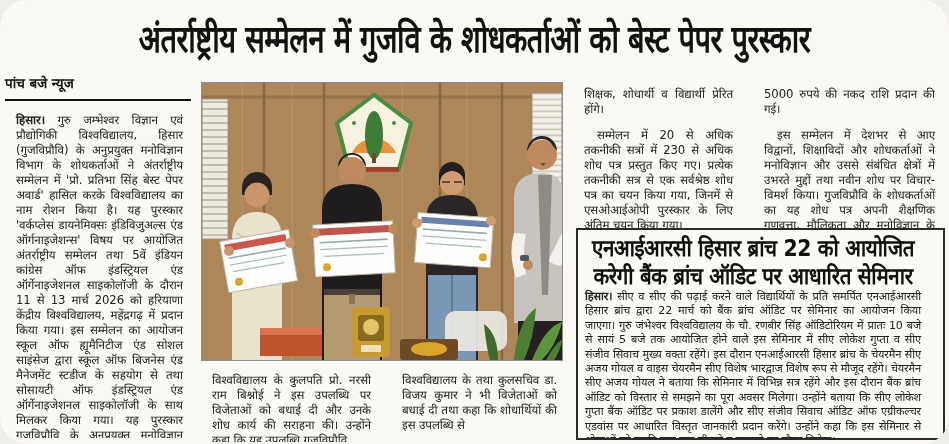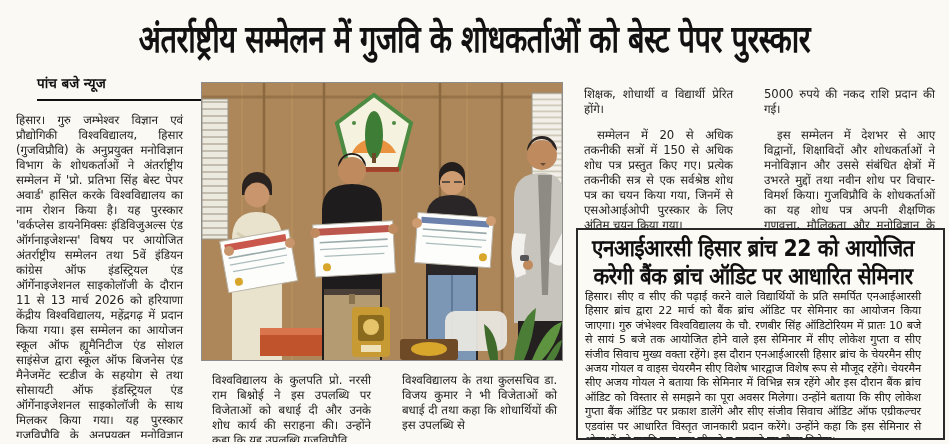--- a/index.html
+++ b/index.html
@@ -3,42 +3,42 @@
 <meta charset="utf-8">
 <style>
   html,body{margin:0;padding:0;}
   body{
     width:949px;height:444px;overflow:hidden;
     font-family:"DejaVu Sans","Liberation Sans",sans-serif;
     background:#efede8;
   }
   .page{
     position:relative;width:949px;height:444px;
-    background:#fbf9f4;color:#1c1c1c;overflow:hidden;
+    background:#fbf9f4;color:#1c1c1c;overflow:hidden;border-radius:27px;
   }
   .headline{
     position:absolute;top:10px;left:0;width:949px;height:52px;
     display:flex;align-items:center;justify-content:center;
     font-size:29px;font-weight:700;white-space:nowrap;
     transform:scaleY(1.30);transform-origin:center center;
     letter-spacing:-0.5px;color:#111;
   }
   .kicker{
     position:absolute;top:74px;left:5px;width:186px;
     font-size:13.5px;font-weight:700;color:#111;
-    border-bottom:2px solid #111;padding-bottom:7px;margin-left:32px;
+    border-bottom:2px solid #111;padding-bottom:7px;
   }
   .textcol{
     position:absolute;font-size:11.7px;line-height:15px;
     text-align:justify;overflow:hidden;color:#222;
     letter-spacing:-0.1px;
   }
   .textcol .para{margin:11px;}
   .textcol .para + .para{text-indent:13px;}
-  .dateline{font-weight:400;}
+  .dateline{font-weight:700;}
   .col1{left:5px;top:102px;width:189px;height:336px;}
   .col2{left:201px;top:362px;width:181px;height:80px;}
   .col3{left:391px;top:362px;width:177px;height:80px;}
   .col4{left:573px;top:76px;width:171px;height:152px;}
   .col5{left:753px;top:76px;width:193px;height:152px;}
   .photo{
     position:absolute;left:201px;top:82px;width:360px;height:277px;
     border:1px solid #8d8d8d;box-sizing:content-box;background:#b08a5c;
   }
   .photo svg{display:block;}
@@ -219,21 +219,21 @@
   <div class="textcol col2">
     <p class="para">विश्वविद्यालय के कुलपति प्रो. नरसी राम बिश्नोई ने इस उपलब्धि पर विजेताओं को बधाई दी और उनके शोध कार्य की सराहना की। उन्होंने कहा कि यह उपलब्धि गुजविप्रौवि</p>
   </div>
 
   <div class="textcol col3">
     <p class="para">विश्वविद्यालय के तथा कुलसचिव डा. विजय कुमार ने भी विजेताओं को बधाई दी तथा कहा कि शोधार्थियों की इस उपलब्धि से</p>
   </div>
 
   <div class="textcol col4">
     <p class="para">शिक्षक, शोधार्थी व विद्यार्थी प्रेरित होंगे।</p>
-    <p class="para">सम्मेलन में 20 से अधिक तकनीकी सत्रों में 150 से अधिक शोध पत्र प्रस्तुत किए गए। प्रत्येक तकनीकी सत्र से एक सर्वश्रेष्ठ शोध पत्र का चयन किया गया, जिनमें से एसओआईओपी पुरस्कार के लिए अंतिम चयन किया गया।</p>
+    <p class="para">सम्मेलन में 20 से अधिक तकनीकी सत्रों में 230 से अधिक शोध पत्र प्रस्तुत किए गए। प्रत्येक तकनीकी सत्र से एक सर्वश्रेष्ठ शोध पत्र का चयन किया गया, जिनमें से एसओआईओपी पुरस्कार के लिए अंतिम चयन किया गया।</p>
     <p class="para">स्व. प्रतिभा सिंह स्मृति बेस्ट पेपर अवार्ड के अंतर्गत विजेताओं को स्मृति चिन्ह और</p>
   </div>
 
   <div class="textcol col5">
     <p class="para">5000 रुपये की नकद राशि प्रदान की गई।</p>
     <p class="para">इस सम्मेलन में देशभर से आए विद्वानों, शिक्षाविदों और शोधकर्ताओं ने मनोविज्ञान और उससे संबंधित क्षेत्रों में उभरते मुद्दों तथा नवीन शोध पर विचार-विमर्श किया। गुजविप्रौवि के शोधकर्ताओं का यह शोध पत्र अपनी शैक्षणिक गुणवत्ता, मौलिकता और मनोविज्ञान के क्षेत्र में महत्वपूर्ण योगदान के कारण निर्णायकों द्वारा विशेष रूप से सराहा गया।</p>
   </div>
 
   <div class="boxstory">
     <div class="box-head">

